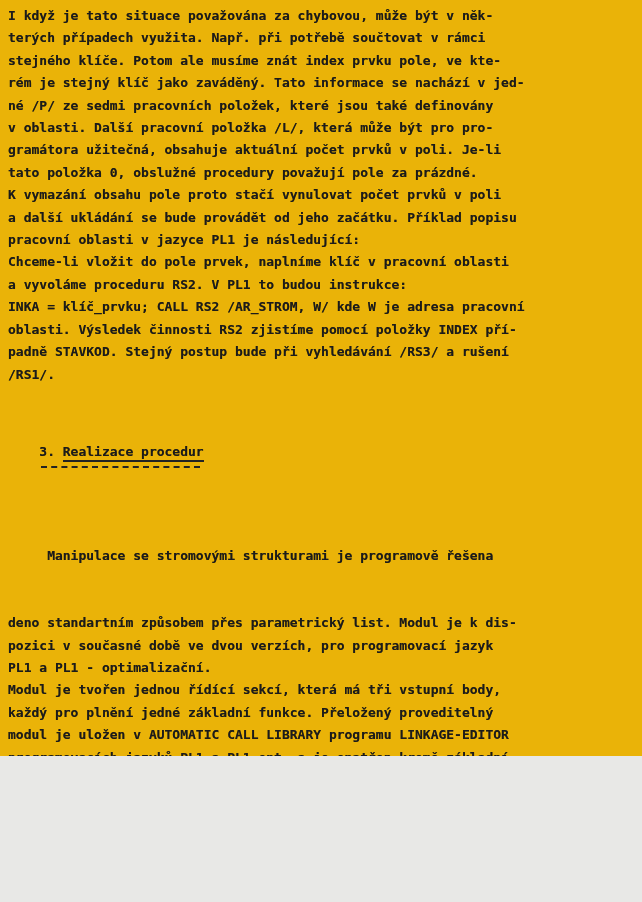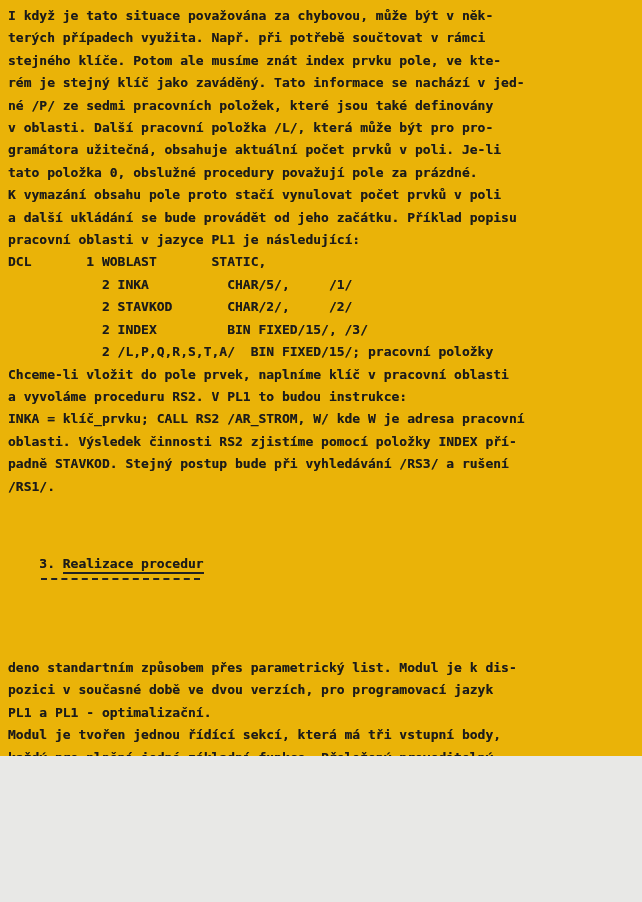--- a/index.html
+++ b/index.html
@@ -67,38 +67,34 @@
 stejného klíče. Potom ale musíme znát index prvku pole, ve kte-
 rém je stejný klíč jako zaváděný. Tato informace se nachází v jed-
 né /P/ ze sedmi pracovních položek, které jsou také definovány
 v oblasti. Další pracovní položka /L/, která může být pro pro-
 gramátora užitečná, obsahuje aktuální počet prvků v poli. Je-li
 tato položka 0, obslužné procedury považují pole za prázdné.
 K vymazání obsahu pole proto stačí vynulovat počet prvků v poli
 a další ukládání se bude provádět od jeho začátku. Příklad popisu
 pracovní oblasti v jazyce PL1 je následující:</div>
 
-  <div class="text-block">DCL       1 WOBLAST       STATIC,
-            2 INKA          CHAR/5/,     /1/
-            2 STAVKOD       CHAR/2/,     /2/
-            2 INDEX         BIN FIXED/15/, /3/
-            2 /L,P,Q,R,S,T,A/  BIN FIXED/15/; pracovní položky</div>
 
   <div class="text-block">Chceme-li vložit do pole prvek, naplníme klíč v pracovní oblasti
 a vyvoláme proceduru RS2. V PL1 to budou instrukce:
 INKA = klíč_prvku; CALL RS2 /AR_STROM, W/ kde W je adresa pracovní
 oblasti. Výsledek činnosti RS2 zjistíme pomocí položky INDEX pří-
 padně STAVKOD. Stejný postup bude při vyhledávání /RS3/ a rušení
 /RS1/.</div>
 
   <div class="section-heading">
     <span class="heading-wrap"><span>3. </span><span class="heading-title">Realizace procedur</span></span>
   </div>
 
   <div class="text-block para-3">
+    <div class="line">     Manipulace se stromovými strukturami je programově řešena</div>
     <div class="line">deno standartním způsobem přes parametrický list. Modul je k dis-
 pozici v současné době ve dvou verzích, pro programovací jazyk
 PL1 a PL1 - optimalizační.
 Modul je tvořen jednou řídící sekcí, která má tři vstupní body,
 každý pro plnění jedné základní funkce. Přeložený proveditelný
 modul je uložen v AUTOMATIC CALL LIBRARY programu LINKAGE-EDITOR
 programovacích jazyků PL1 a PL1-opt. a je opatřen kromě základní-
 ho jména třemi ALIAS jmény RS1, RS2 a RS3 shodnými s jednotlivými
 ENTRY. Praktickým důsledkem je, že aplikační programátor využije
 popisované funkce stromových struktur prostým zavoláním odpovída-

